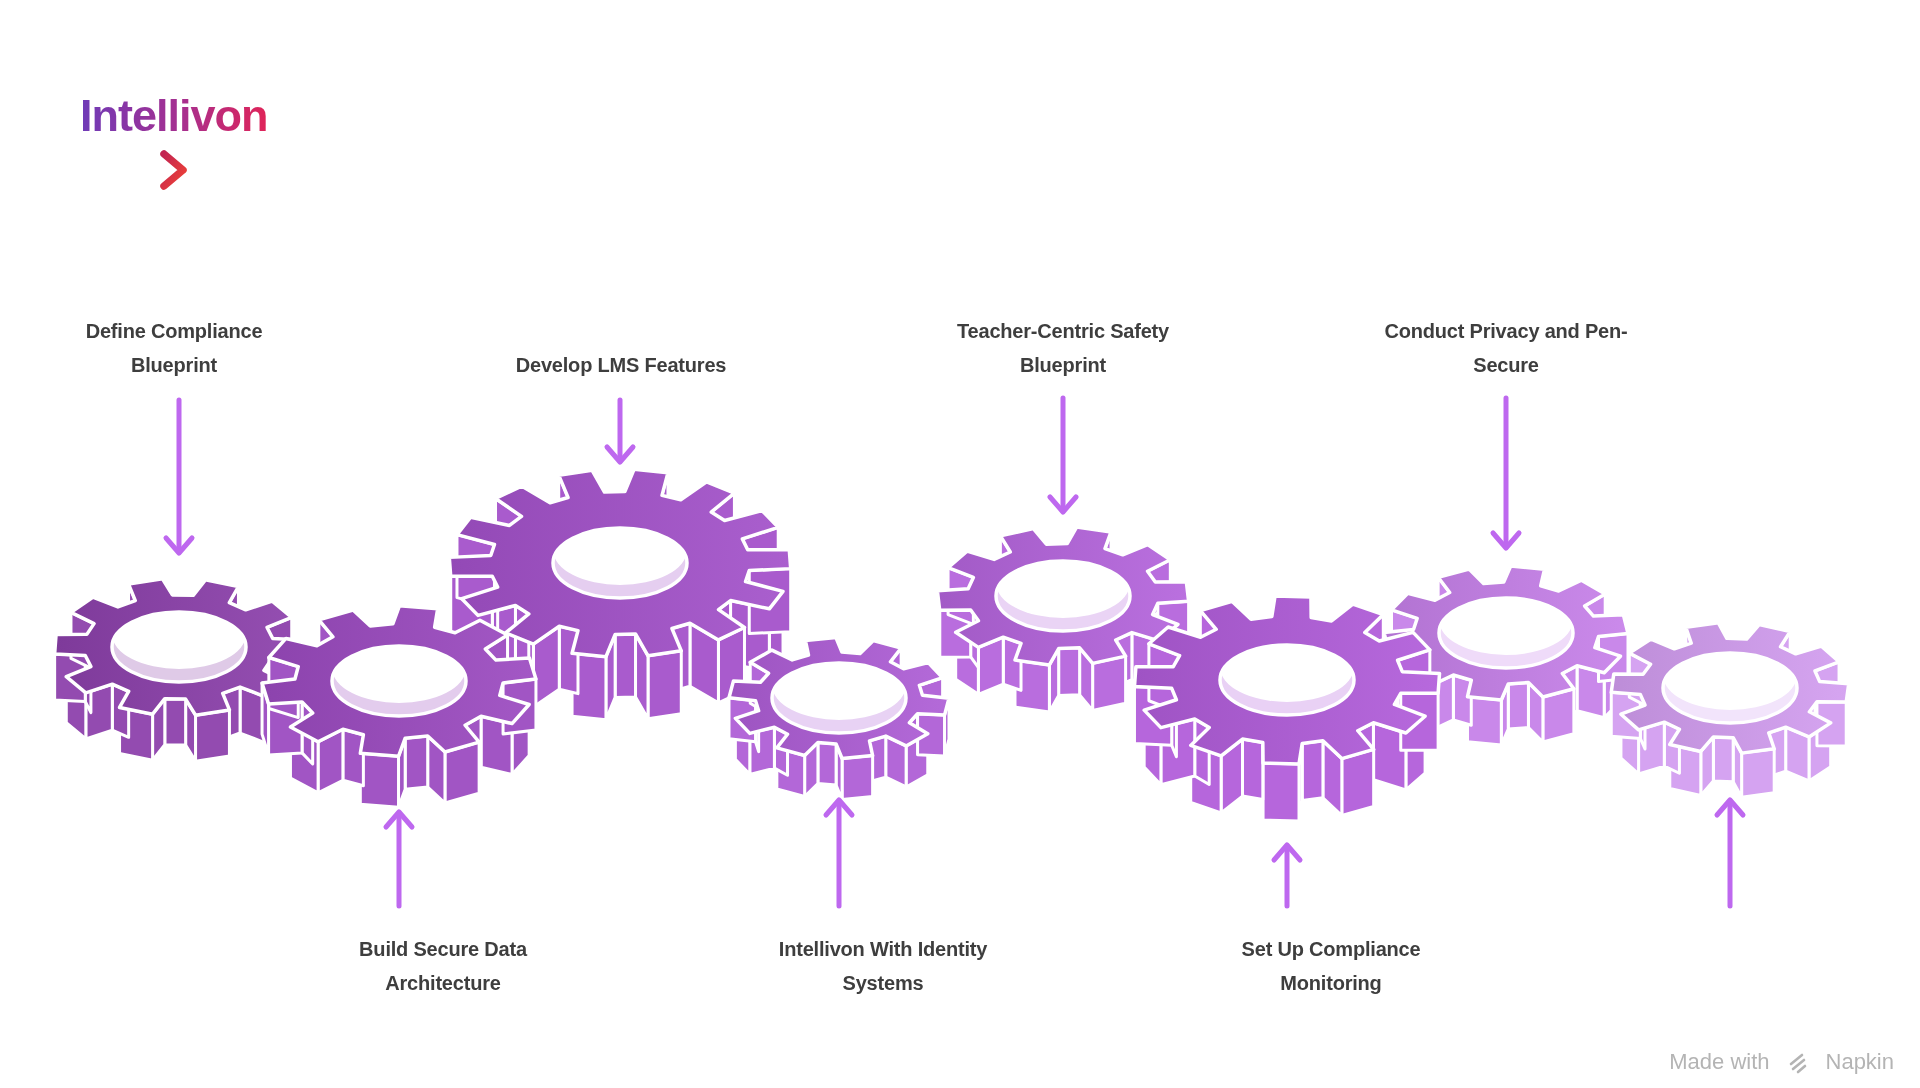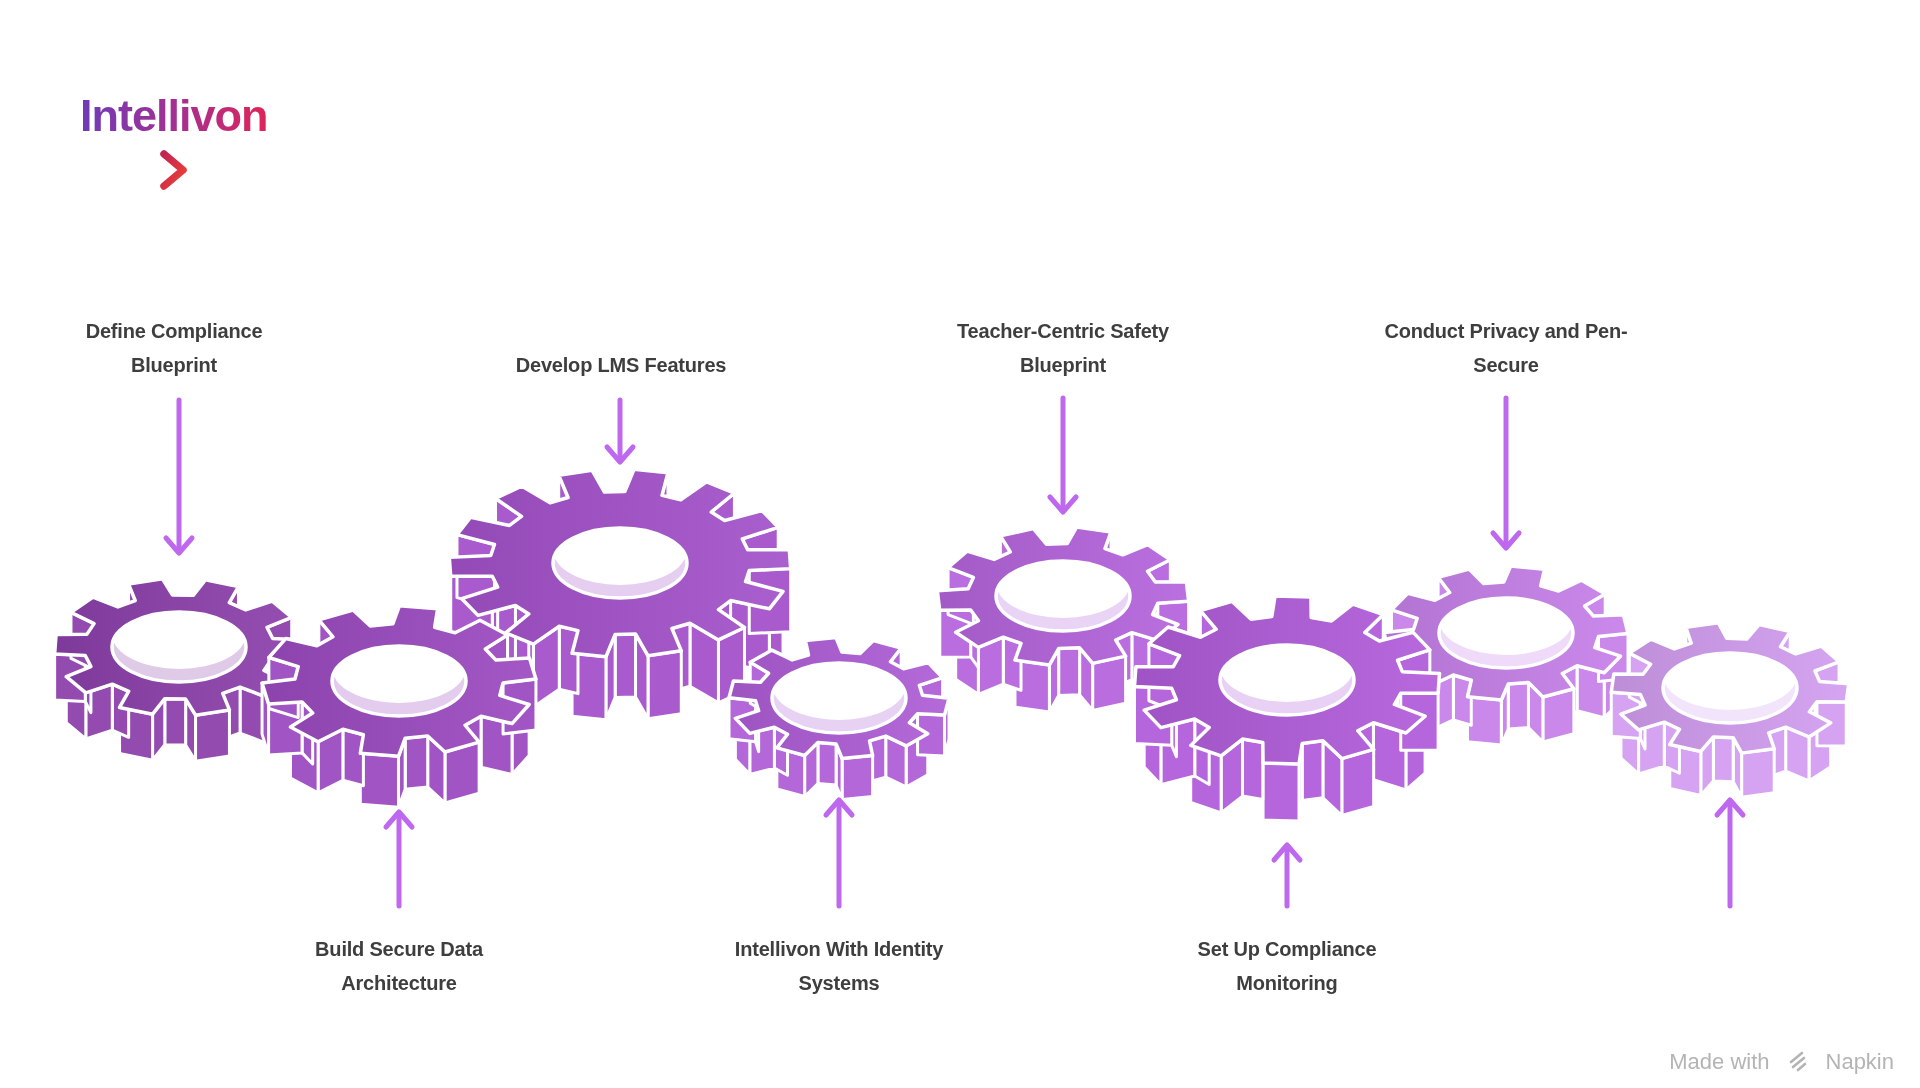--- a/index.html
+++ b/index.html
@@ -15,24 +15,24 @@
     -webkit-background-clip:text;background-clip:text;color:transparent;
   }
   .logo-chevron{width:30px;height:44px;margin-top:1px;}
   .step-label{
     position:absolute;transform:translateX(-50%);
     white-space:pre-line;text-align:center;
     font-size:20px;font-weight:700;line-height:34px;
     letter-spacing:-0.2px;color:var(--label-color,#3e3e3e);
   }
   .step-label.top{bottom:706px;}
-  .step-label.bottom{top:932px;}
+  .step-label.bottom{top:932px;margin-left:44px;}
   .watermark{
     position:absolute;right:26px;bottom:13px;
-    display:flex;align-items:flex-start;gap:16px;
+    display:flex;align-items:flex-end;gap:16px;
     font-size:22px;font-weight:500;color:var(--wm-color,#b4b4b4);
   }
   .napkin-icon{width:24px;height:24px;}
 </style>
 </head>
 <body>
 
 <div class="stage">
 
   <svg id="gears" width="1920" height="1088" viewBox="0 0 1920 1088">

